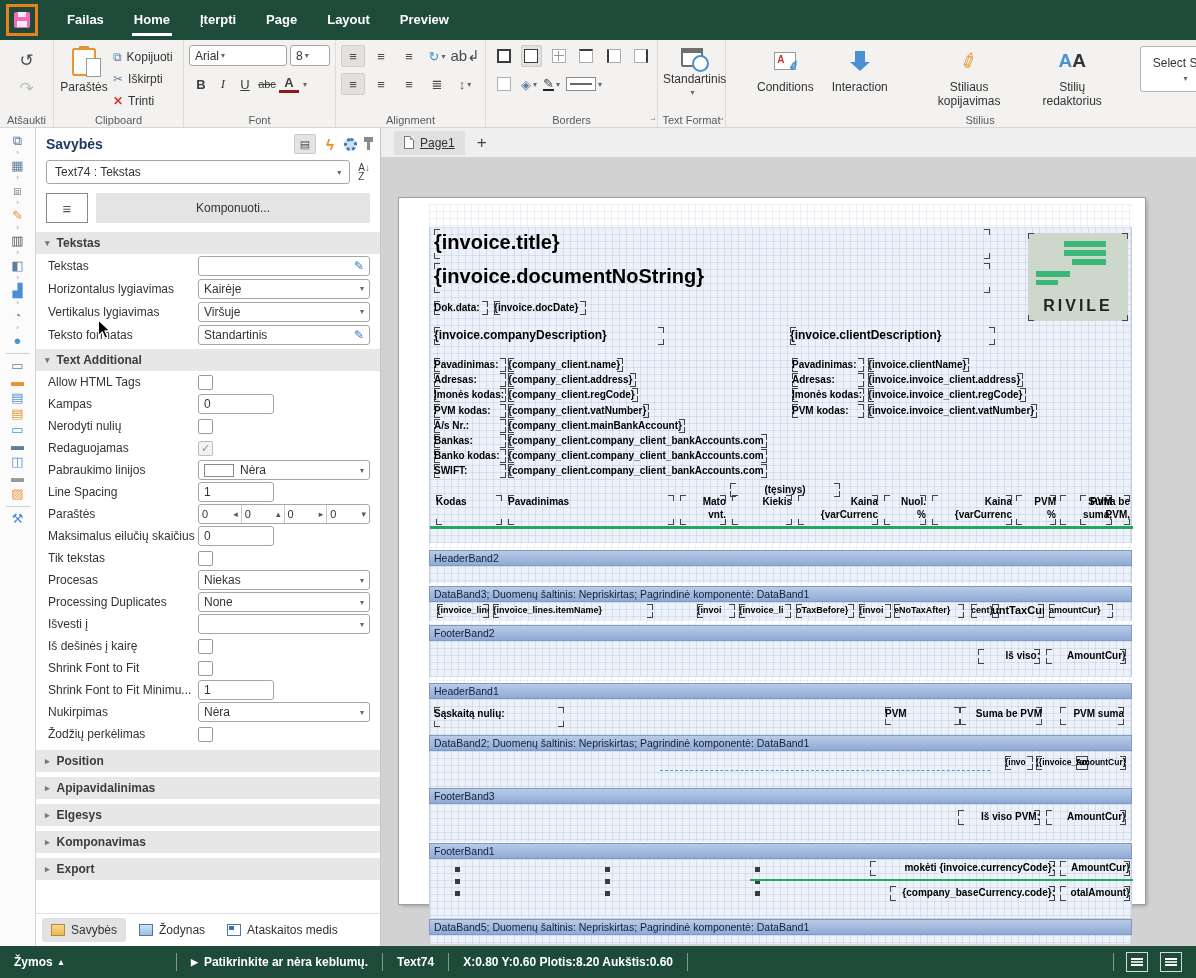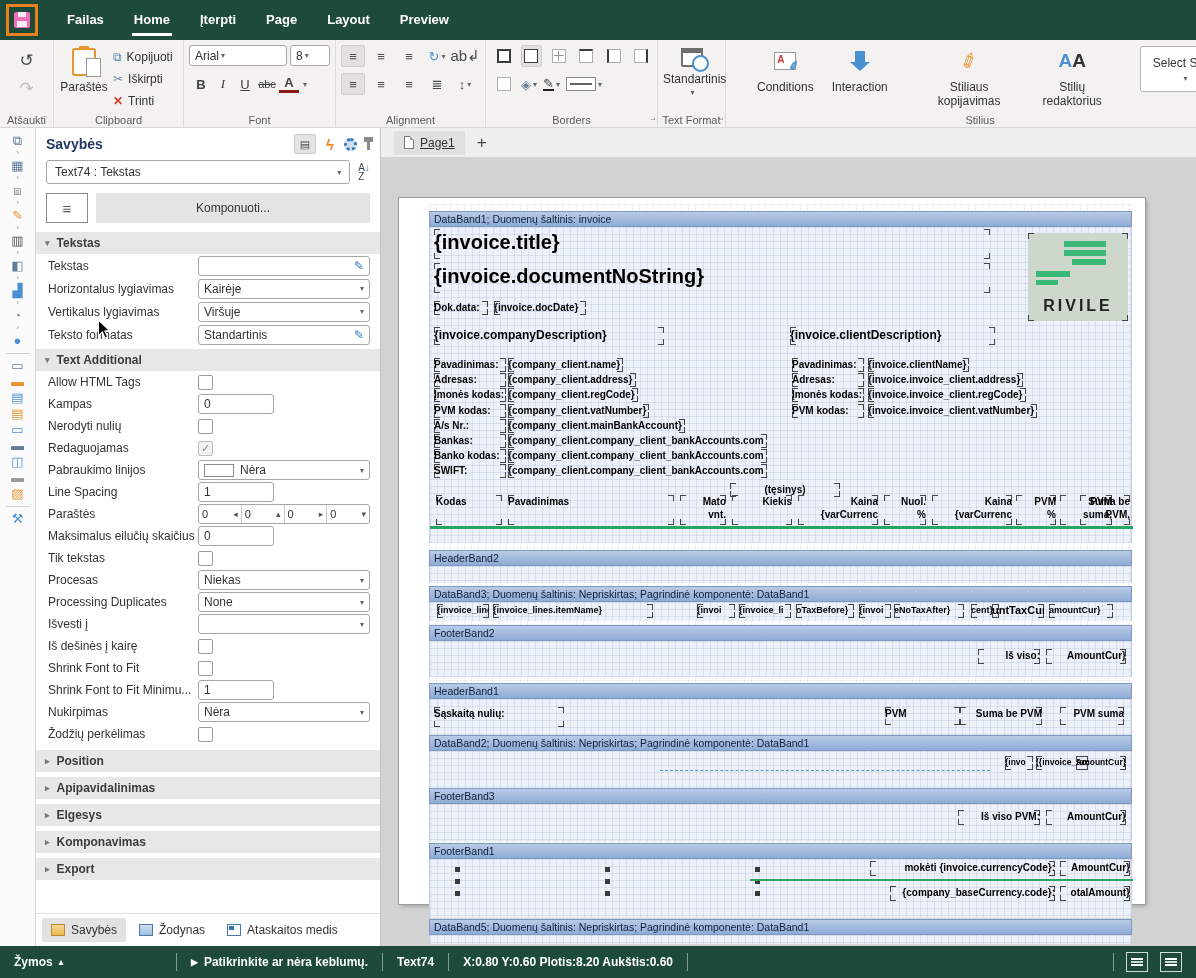--- a/index.html
+++ b/index.html
@@ -687,21 +687,20 @@
       <div class="page-tab">
         <span class="pageico"></span>
         <u>Page1</u>
       </div>
       <span class="addpage">+</span>
     </div>
     <div id="scroll">
       <div id="page">
         <div class="gridarea"></div>
 
-        <div class="btitle" style="top:13px">DataBand1; Duomenų šaltinis: invoice</div>
         <div class="bbody" id="db1" style="top:29px;height:316px">
           <div class="cmp bigtxt" style="left:4px;top:2px;width:556px;height:30px">{invoice.title}</div>
           <div class="cmp bigtxt" style="left:4px;top:36px;width:556px;height:30px">{invoice.documentNoString}</div>
           <div class="cmp" style="left:4px;top:74px;width:54px;height:14px">Dok.data:</div>
           <div class="cmp valtxt" style="left:64px;top:74px;width:92px;height:14px">{invoice.docDate}</div>
           <div id="logo">
             <span class="bar" style="right:22px;top:8px;width:42px"></span>
             <span class="bar" style="right:22px;top:17px;width:42px"></span>
             <span class="bar" style="right:22px;top:26px;width:34px"></span>
             <span class="bar" style="left:8px;top:38px;width:34px"></span>

